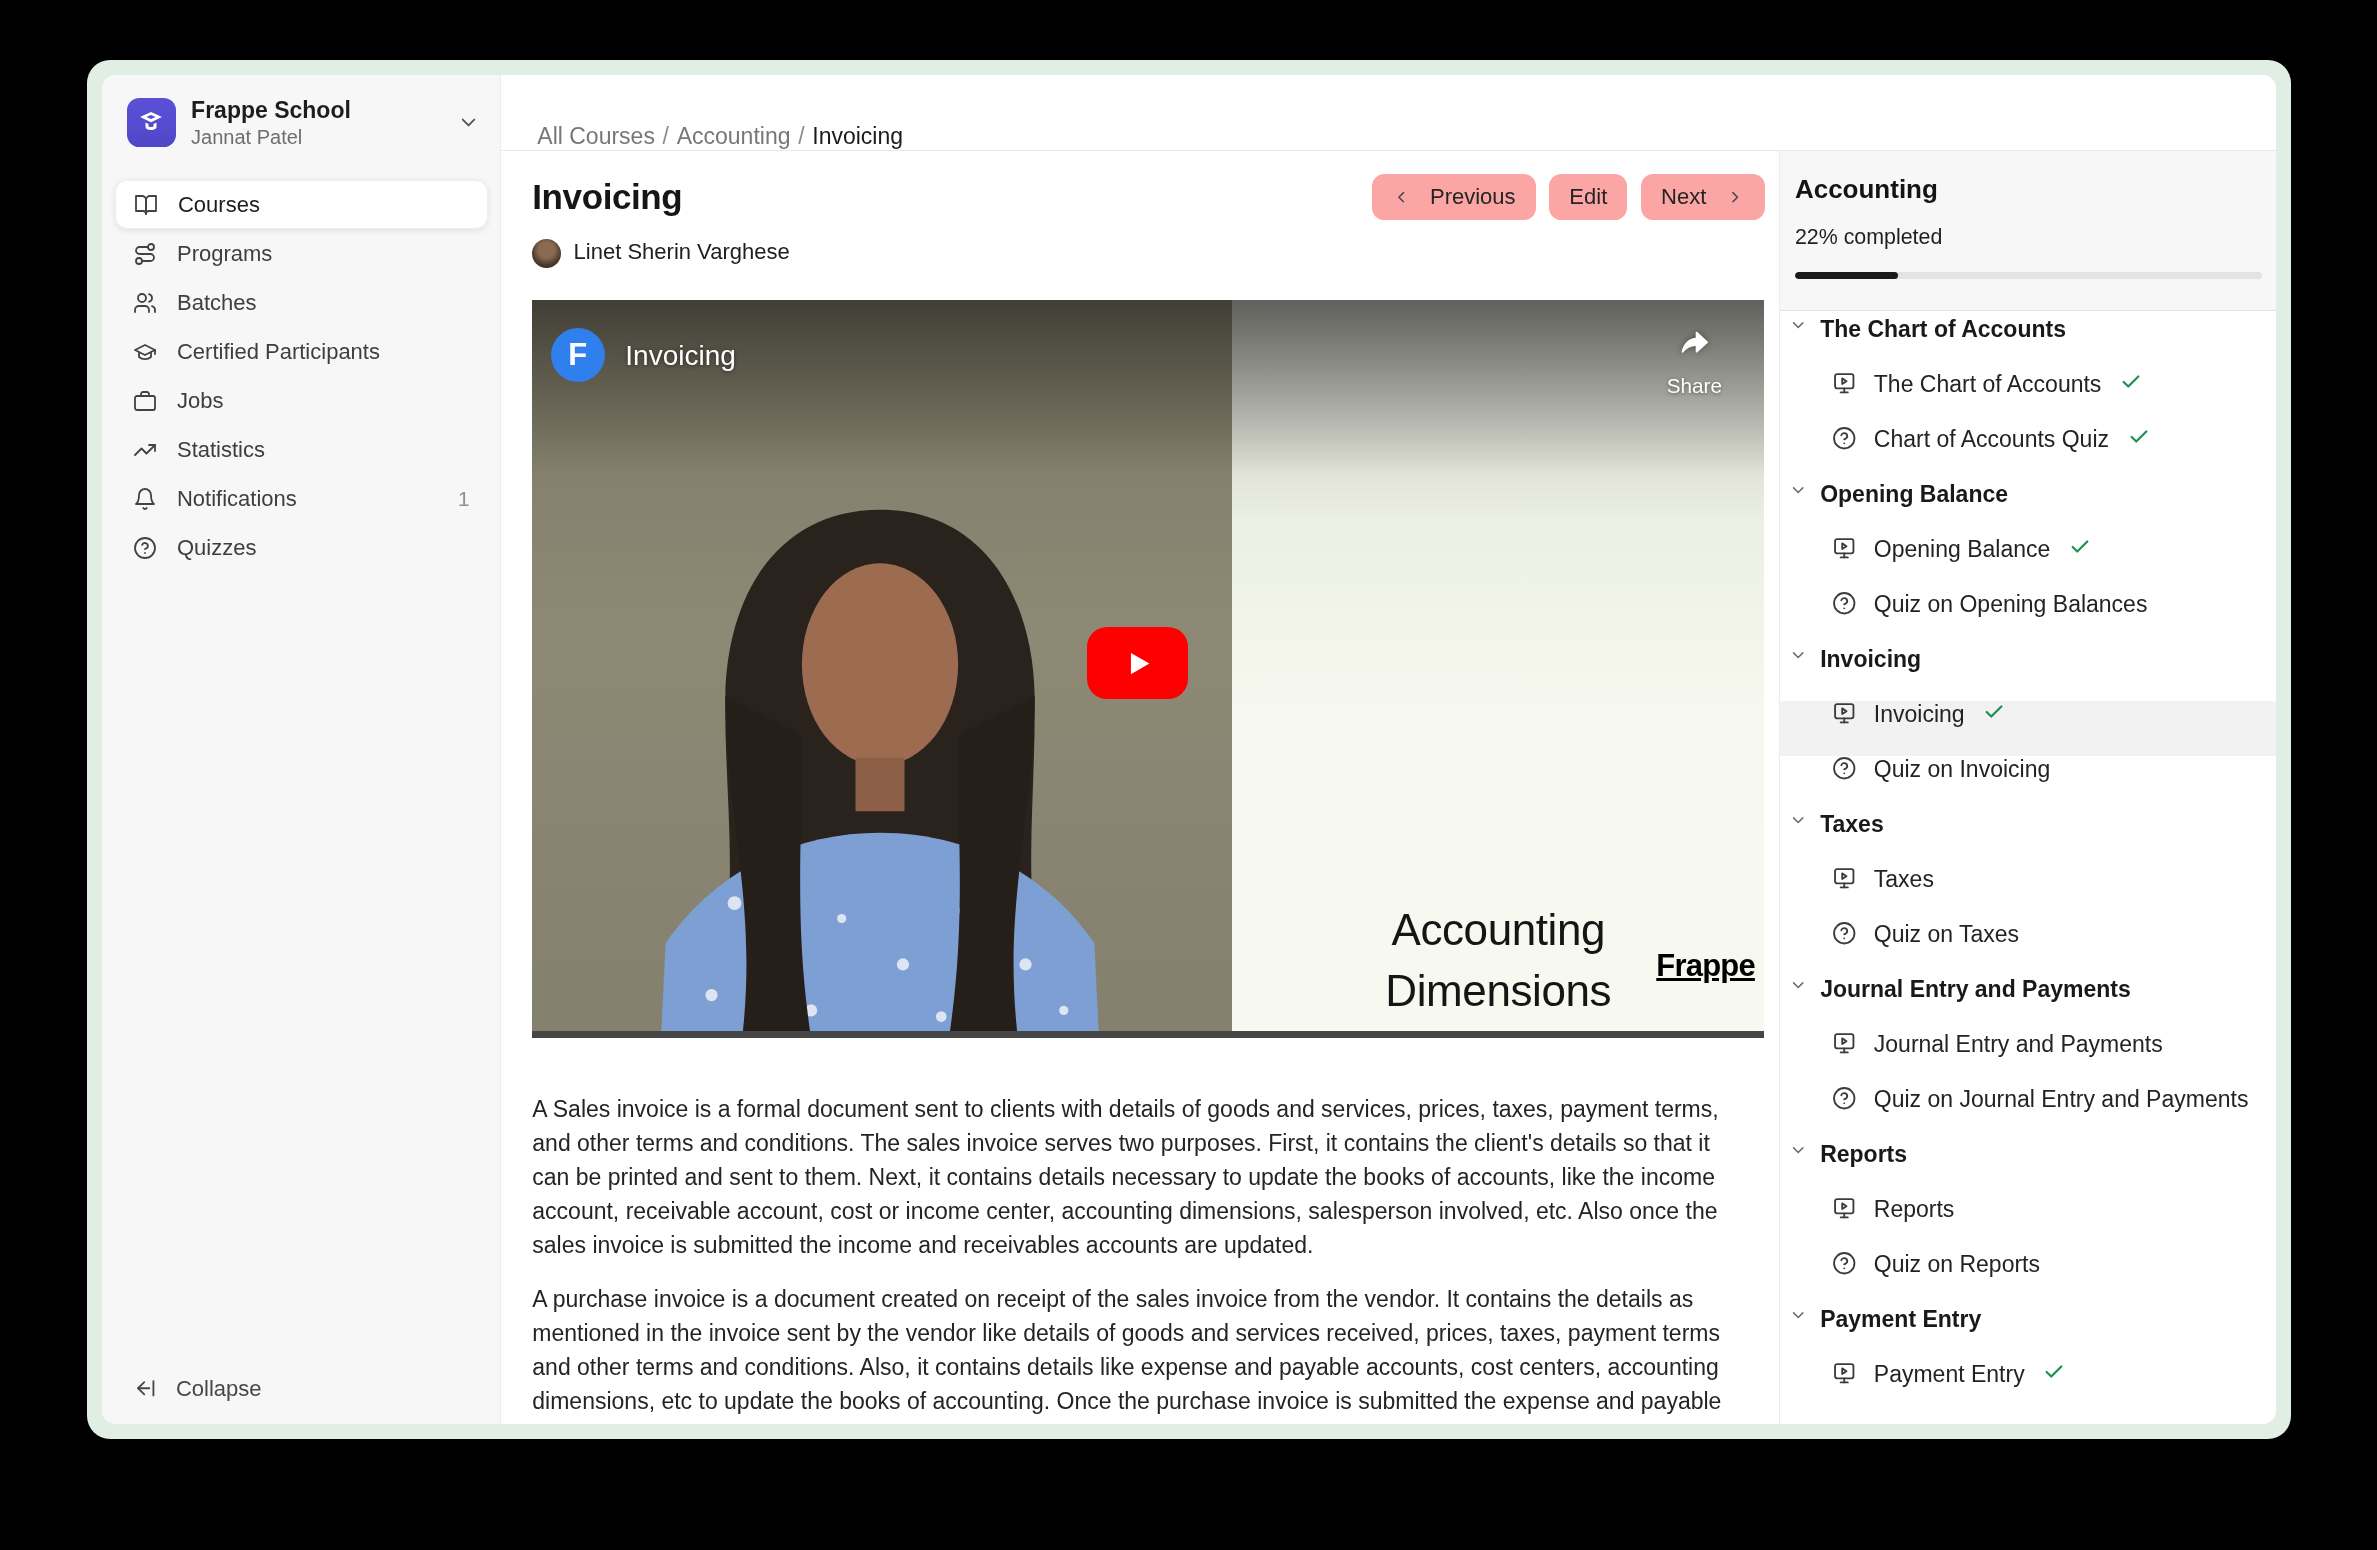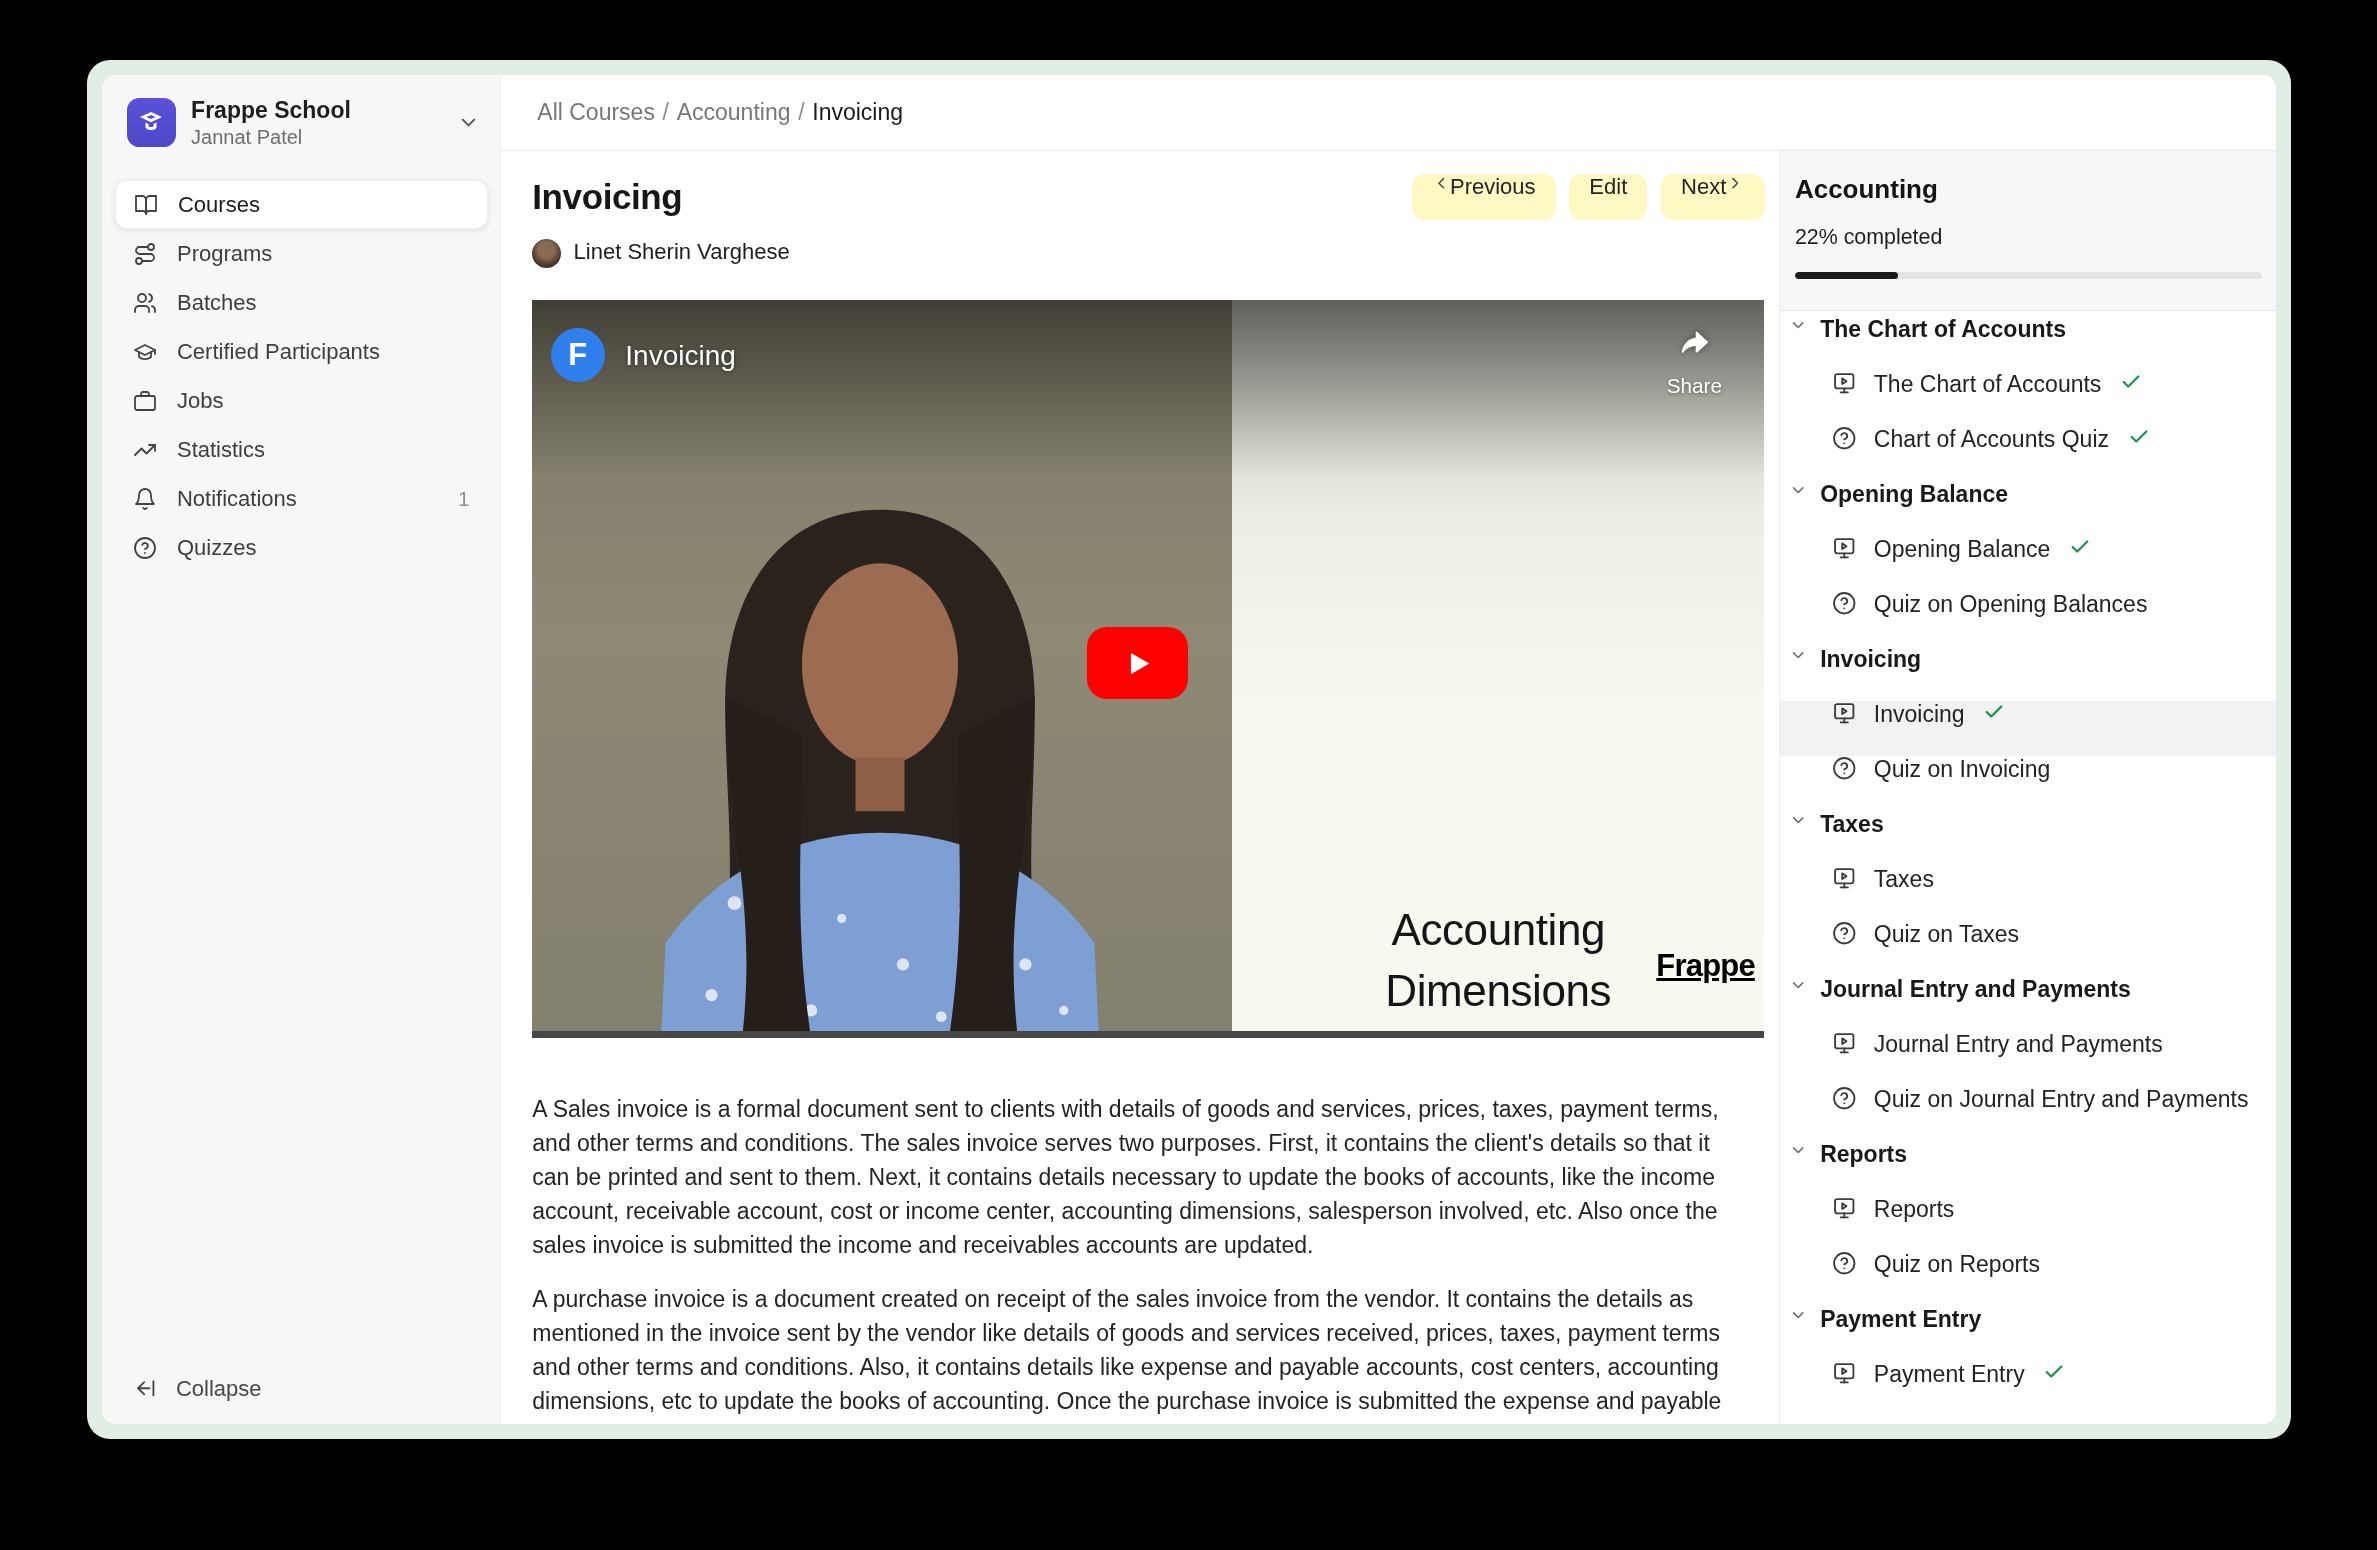--- a/index.html
+++ b/index.html
@@ -26,33 +26,33 @@
   .nav-item.active { background:#fff; border:0.8px solid #efefef; box-shadow:0 1.5px 6.1px rgba(0,0,0,.09); color:#1c1c1c; font-weight:500; }
   .nav-badge { margin-left:auto; font-size:20.7px; color:#8f8f8f; }
   .more-row { margin-top:21.4px; color:#7d7d7d; }
   .more-row .ic { width:20px; height:20px; color:#7d7d7d; }
   .more-plus { margin-left:auto; width:23px; height:23px; color:#6f6f6f; cursor:pointer; }
   .collapse-row { margin:auto 12.3px 10.7px; height:49px; display:flex; align-items:center; padding:0 18.4px; gap:18.4px; font-size:22px; color:#474747; cursor:pointer; }
   .collapse-row .ic { width:24.5px; height:24.5px; }
 
   
   .right-part { flex:1; display:flex; flex-direction:column; min-width:0; }
-  .topbar { height:76px; flex:none; border-bottom:1.5px solid #e9e9e9; display:flex; align-items:center; padding-left:36px; font-size:23px; background:#fff; }
+  .topbar { height:76px; flex:none; border-bottom:1.5px solid #e9e9e9; display:flex; align-items:flex-end; padding-left:36px; font-size:23px; background:#fff; }
   .crumb { color:#777; cursor:pointer; }
   .crumb-sep { color:#8d8d8d; margin:0 7.7px; }
   .crumb-cur { color:#1b1b1b; font-weight:500; }
   .body-row { flex:1; display:flex; min-height:0; }
 
   
   .main { width:1278px; flex:none; overflow:hidden; background:#fff; }
   .lesson-head { padding:23px 14.6px 0 31px; }
   .title-row { display:flex; align-items:center; justify-content:space-between; }
   .page-title { font-size:35px; font-weight:700; color:#161616; letter-spacing:-0.4px; }
   .btns { display:flex; gap:13.8px; }
-  .btn { height:46px; padding:0 20px; background:#fef9c3; border:none; border-radius:12.3px; font-size:22px; color:#242424; font-family:inherit; display:flex; gap:0; cursor:pointer; }
+  .btn { height:46px; padding:0 20px; background:#fca5a5; border:none; border-radius:12.3px; font-size:22px; color:#242424; font-family:inherit; display:flex; align-items:center; gap:20px; cursor:pointer; }
   .btn .ic { width:18.4px; height:18.4px; color:#4a4a4a; }
   .author-row { display:flex; align-items:flex-start; gap:12.3px; margin-top:19px; }
   .author-avatar { width:29px; height:29px; border-radius:50%; background:radial-gradient(circle at 50% 38%, #8a6a52 0 34%, #4a382b 66%, #241a14 100%); flex:none; }
   .author-name { font-size:22px; color:#202020; }
 
   
   .video { position:relative; margin:32px 0 0 31px; width:1232px; height:738px; overflow:hidden; cursor:pointer; background:#8a8674; }
   .vid-left { position:absolute; left:0; top:0; width:700px; height:100%; background:linear-gradient(180deg,#7c7866 0%,#8d8975 45%,#84806e 100%); }
   .vid-right { position:absolute; left:700px; top:0; width:532px; height:100%; background:linear-gradient(180deg,#b9b9b1 0%,#ecefe3 30%,#f6f8ef 55%,#f7f9f0 100%); }
   .vid-grad { position:absolute; left:0; top:0; width:100%; height:176px; background:linear-gradient(180deg,rgba(0,0,0,.48),rgba(0,0,0,0)); }

